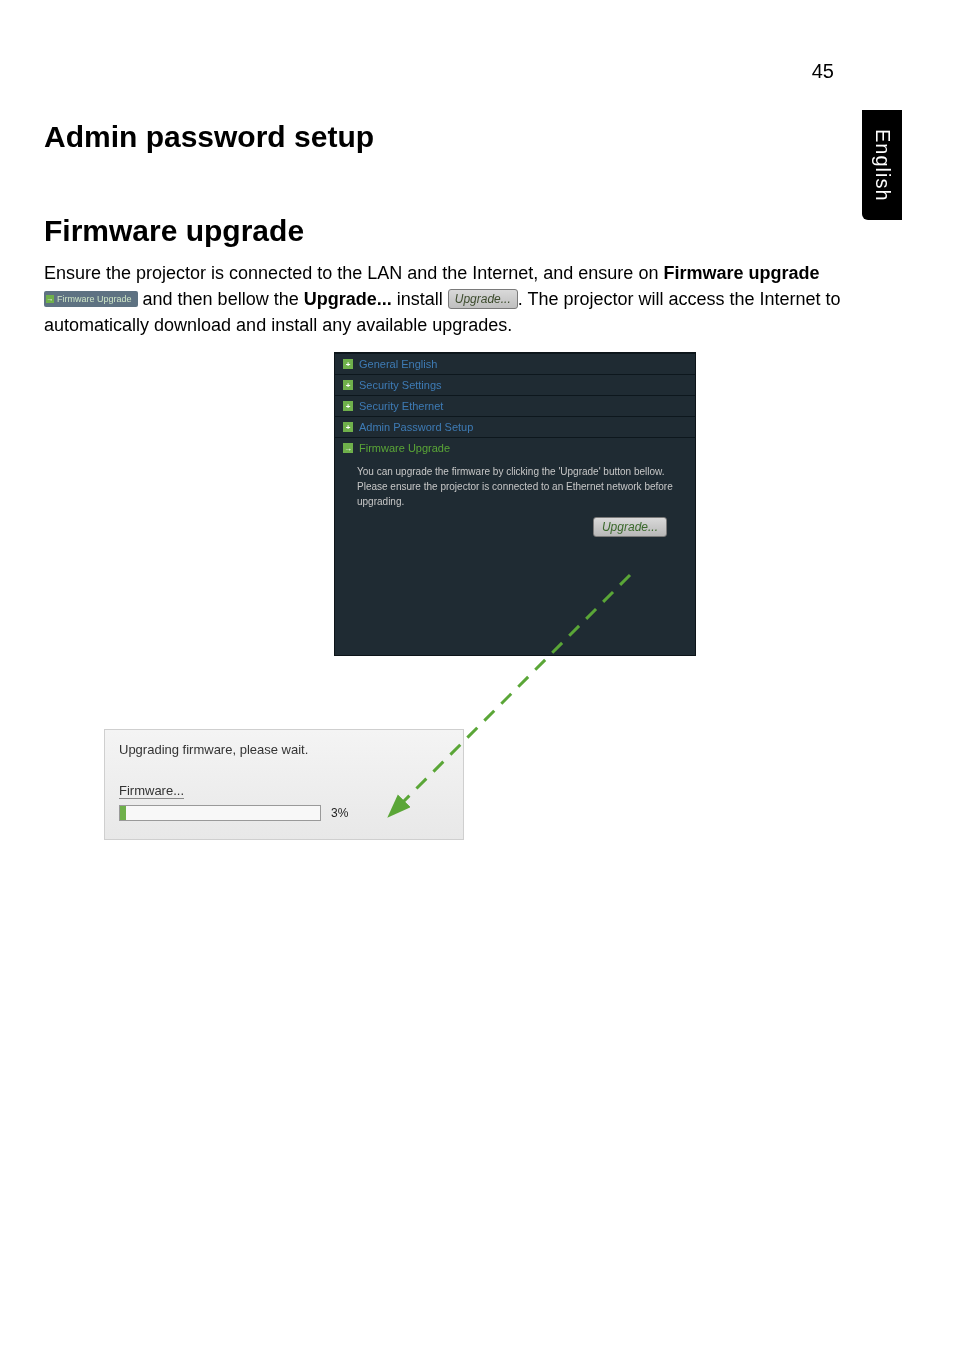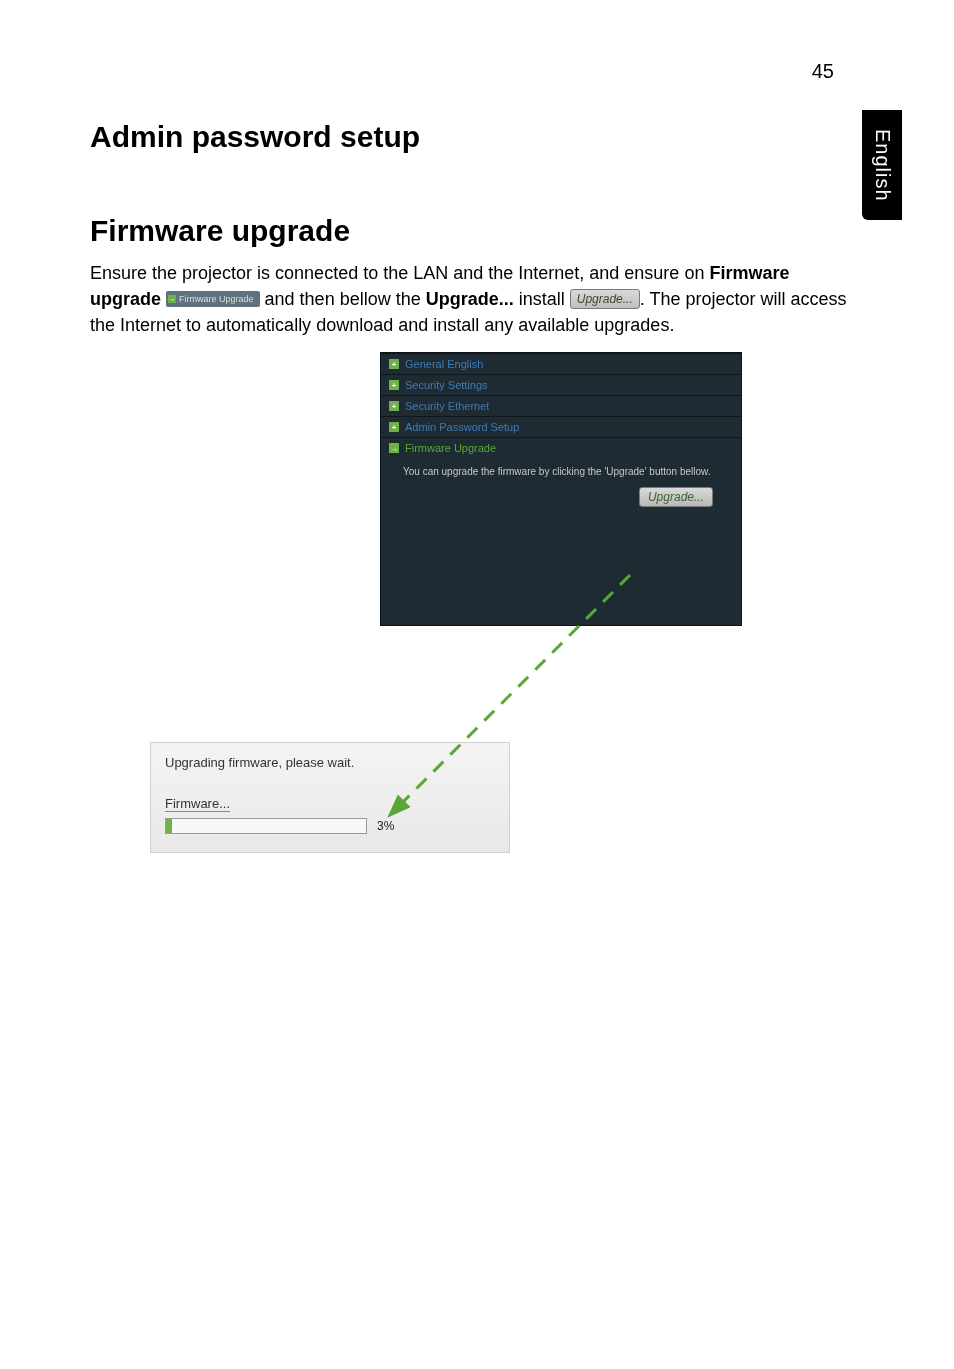--- a/index.html
+++ b/index.html
@@ -7,21 +7,21 @@
     padding: 0;
     background: #fff;
     font-family: "Segoe UI", Tahoma, Arial, sans-serif;
     color: #000;
   }
   .page {
     width: 954px;
     height: 1369px;
     position: relative;
     box-sizing: border-box;
-    padding: 60px 90px 60px 90px;
+    padding: 60px 90px 60px 44px;
   }
   .page-number {
     position: absolute;
     top: 60px;
     right: 120px;
     font-size: 20px;
   }
   .side-tab {
     position: absolute;
     top: 110px;
@@ -141,21 +141,21 @@
   .arrow-canvas {
     position: absolute;
     left: 290px;
     width: 480px;
     height: 280px;
     pointer-events: none;
   }
 
   
   .light-panel {
-    margin-top: 116px;
+    margin-top: 73px;
     margin-left: 60px;
     width: 330px;
     background: linear-gradient(#f4f4f4,#e8e8e8);
     border: 1px solid #cfcfcf;
     padding: 12px 14px 18px 14px;
     font-size: 13px;
     color: #333;
   }
   .light-panel .lbl1 { margin-bottom: 26px; }
   .light-panel .lbl2 {
@@ -220,20 +220,21 @@
     <div class="acc-row collapsed">
       <span class="sq">+</span>
       <span>Admin Password Setup</span>
     </div>
     <div class="acc-row expanded">
       <span class="sq">→</span>
       <span>Firmware Upgrade</span>
     </div>
     <div class="acc-body">
       <div>You can upgrade the firmware by clicking the 'Upgrade' button bellow.</div>
+      <div>Please ensure the projector is connected to an Ethernet network before upgrading.</div>
       <button class="upgrade-btn">Upgrade...</button>
       <div style="clear:both; height:90px;"></div>
     </div>
   </div>
 
   <svg class="arrow-canvas" viewBox="0 0 480 280" style="top:545px;">
     <defs>
       <marker id="ah" markerWidth="10" markerHeight="10" refX="2" refY="3" orient="auto">
         <path d="M0,0 L0,6 L8,3 z" fill="#5aa637"></path>
       </marker>

